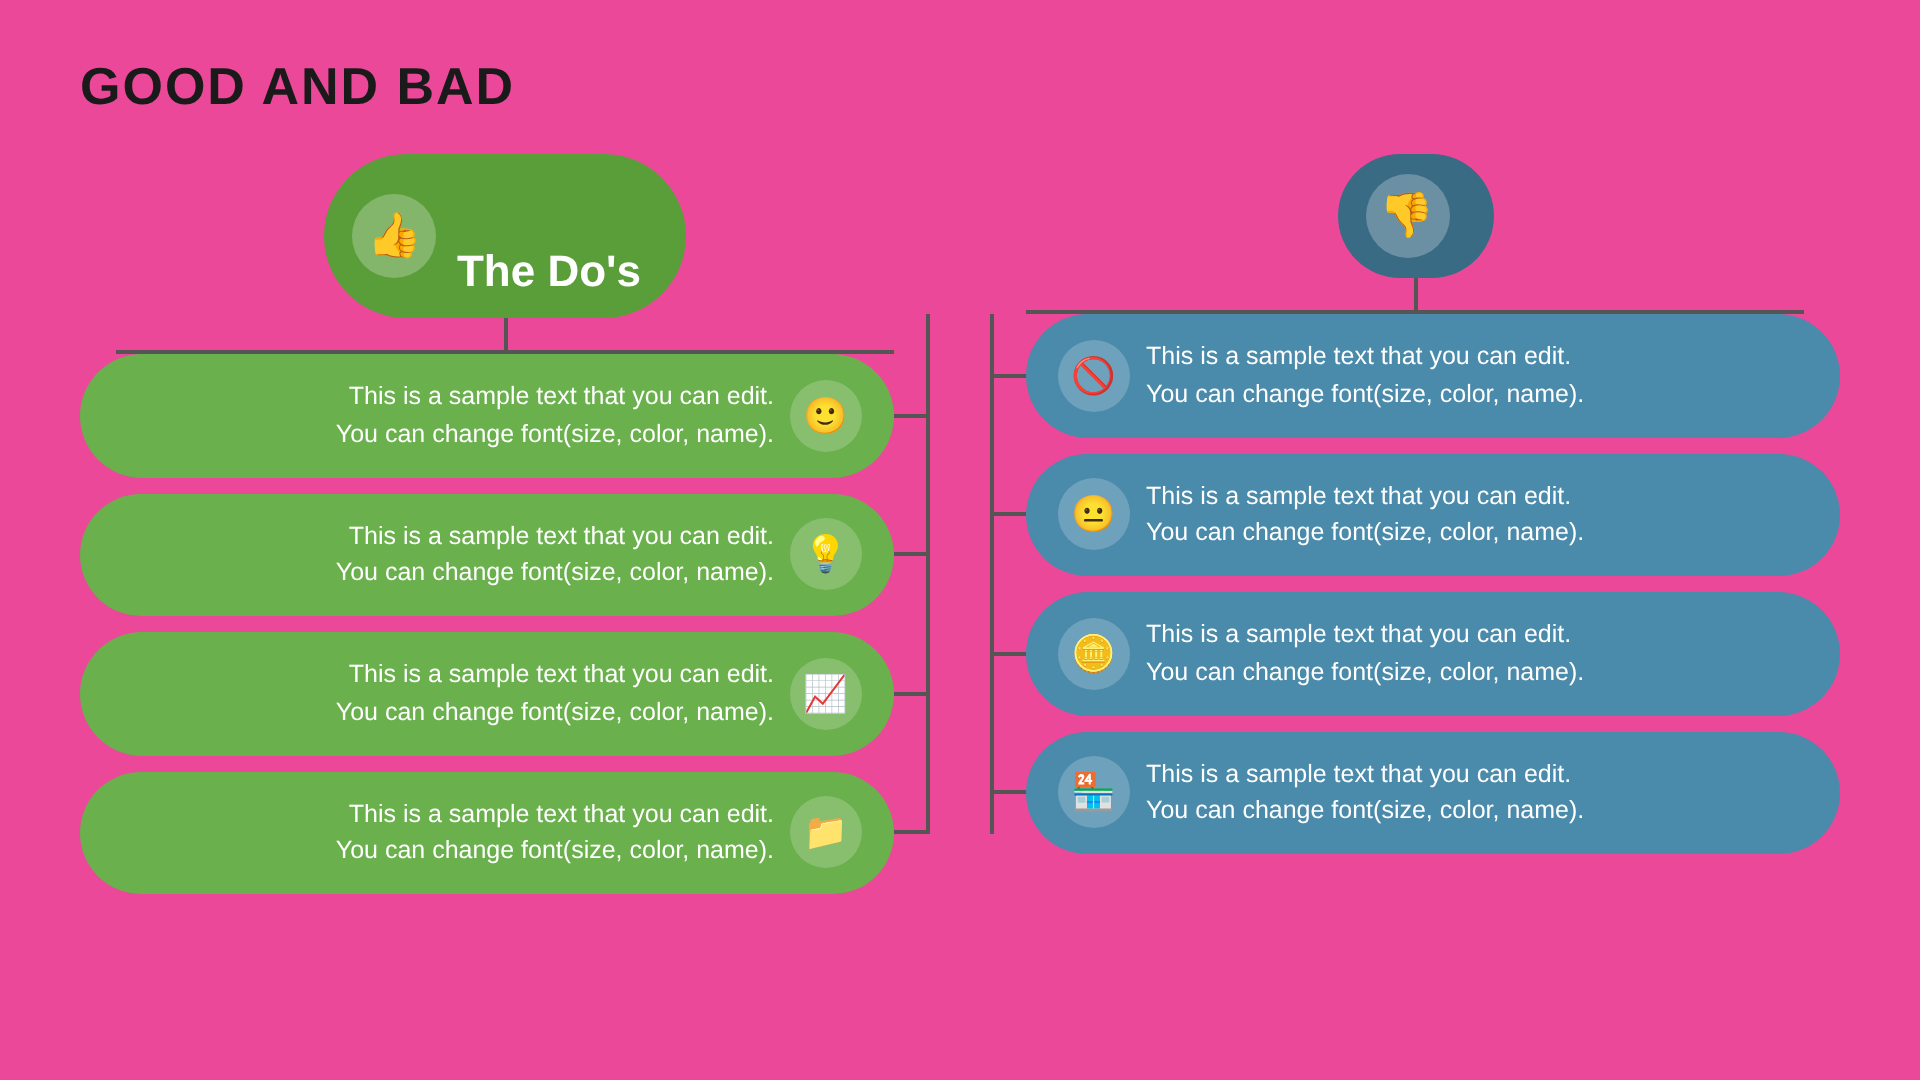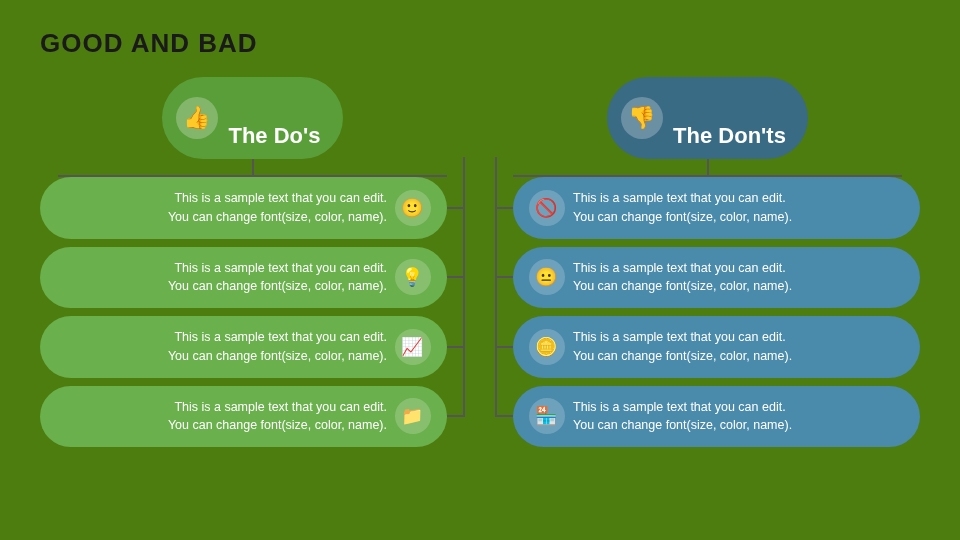--- a/index.html
+++ b/index.html
@@ -7,21 +7,21 @@
       width: 960px;
       height: 540px;
       background: #f0f0f0;
       font-family: 'Segoe UI', Arial, sans-serif;
       overflow: hidden;
     }
 
     .slide {
       width: 960px;
       height: 540px;
-      background: #4d7c0f;
+      background: #ec4899;
       padding: 28px 40px 20px 40px;
       position: relative;
     }
 
     .main-title {
       font-size: 26px;
       font-weight: 900;
       color: #1a1a1a;
       letter-spacing: 1px;
       margin-bottom: 18px;
@@ -220,21 +220,20 @@
         background:#555;
         z-index:1;
       "></div>
     </div>
 
     <div class="column teal-col" style="position:relative;">
       <div style="display:flex; flex-direction:column; align-items:center; position:relative;">
 
         <div class="header-pill teal">
           <div class="icon-circle">👎</div>
-          <span class="pill-title">The Don'ts</span>
         </div>
 
         <div style="width:2px; height:16px; background:#555;"></div>
 
         <div style="position:relative; width:100%;">
           <div style="position:absolute; right:18px; top:0; left:18px; height:2px; background:#555;"></div>
         </div>
       </div>
 
       <div class="items-container" style="margin-top:2px;">

